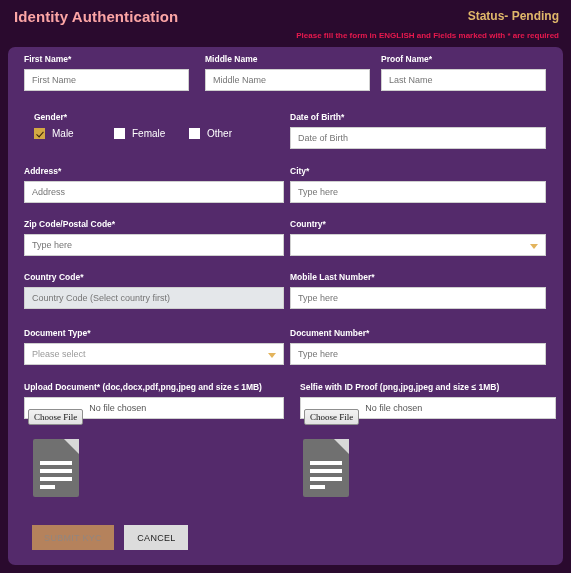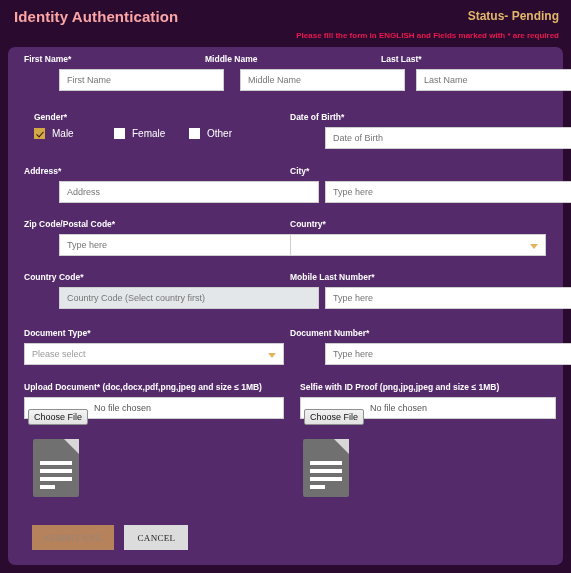--- a/index.html
+++ b/index.html
@@ -71,21 +71,20 @@
     height: 22px;
     background: #ffffff;
     border: 1px solid #cfcfcf;
     font-family: "Liberation Sans", sans-serif;
     font-size: 9px;
     color: #9a9a9a;
     padding: 0 7px;
     line-height: 20px;
     display: block;
     outline: none;
-    margin-left: 35px;
   }
   .input.disabled {
     background: #e4e7ea;
     color: #8a8f94;
   }
   .select-box {
     position: relative;
     width: 100%;
     height: 22px;
     background: #ffffff;
@@ -140,21 +139,21 @@
     padding: 0 3px;
   }
   .choose-btn {
     background: linear-gradient(#f2f2f2, #e2e2e2);
     border: 1px solid #8f8f8f;
     border-radius: 2px;
     font-size: 9px;
     color: #111;
     padding: 1px 5px;
     line-height: 12px;
-    font-family: Liberation Sans, sans-serif;
+    font-family: Liberation Serif, serif;
     white-space: nowrap;
     margin-top: 17px;
   }
   .no-file {
     font-size: 9px;
     color: #555;
     margin-left: 6px;
     white-space: nowrap;
   }
 
@@ -181,21 +180,21 @@
     position: absolute;
     left: 7px;
     height: 4px;
     background: #ffffff;
     width: 32px;
   }
 
   
   .btn {
     border: none;
-    font-family: Liberation Serif, serif;
+    font-family: Liberation Sans, sans-serif;
     font-size: 9px;
     letter-spacing: 0.3px;
     cursor: pointer;
   }
   .btn-submit {
     width: 82px; height: 25px;
     background: #b5825c;
     color: #93867f;
     font-weight: normal;
   }
@@ -218,21 +217,21 @@
 
   <div class="field" style="left:16px; top:7px; width:165px;">
     <div class="label">First Name*</div>
     <input class="input" type="text" placeholder="First Name" style="">
   </div>
   <div class="field" style="left:197px; top:7px; width:165px;">
     <div class="label">Middle Name</div>
     <input class="input" type="text" placeholder="Middle Name" style="">
   </div>
   <div class="field" style="left:373px; top:7px; width:165px;">
-    <div class="label">Last Last*</div>
+    <div class="label">Proof Name*</div>
     <input class="input" type="text" placeholder="Last Name" style="">
   </div>
 
   <div class="field" style="left:26px; top:65px; width:250px;">
     <div class="gender-label">Gender*</div>
     <div class="gender-opts">
       <div class="gender-opt" style="width:80px;">
         <span class="cbox checked"></span>
         <span class="cb-label">Male</span>
       </div>

